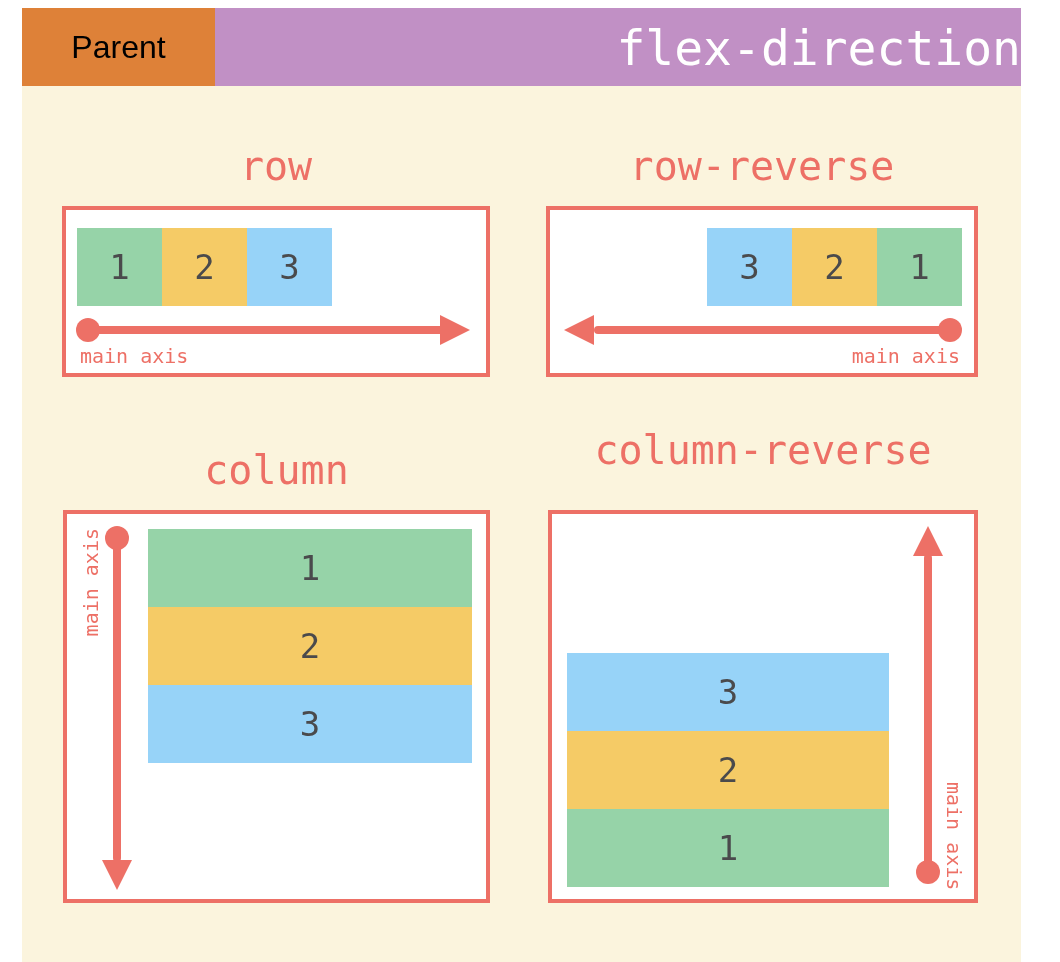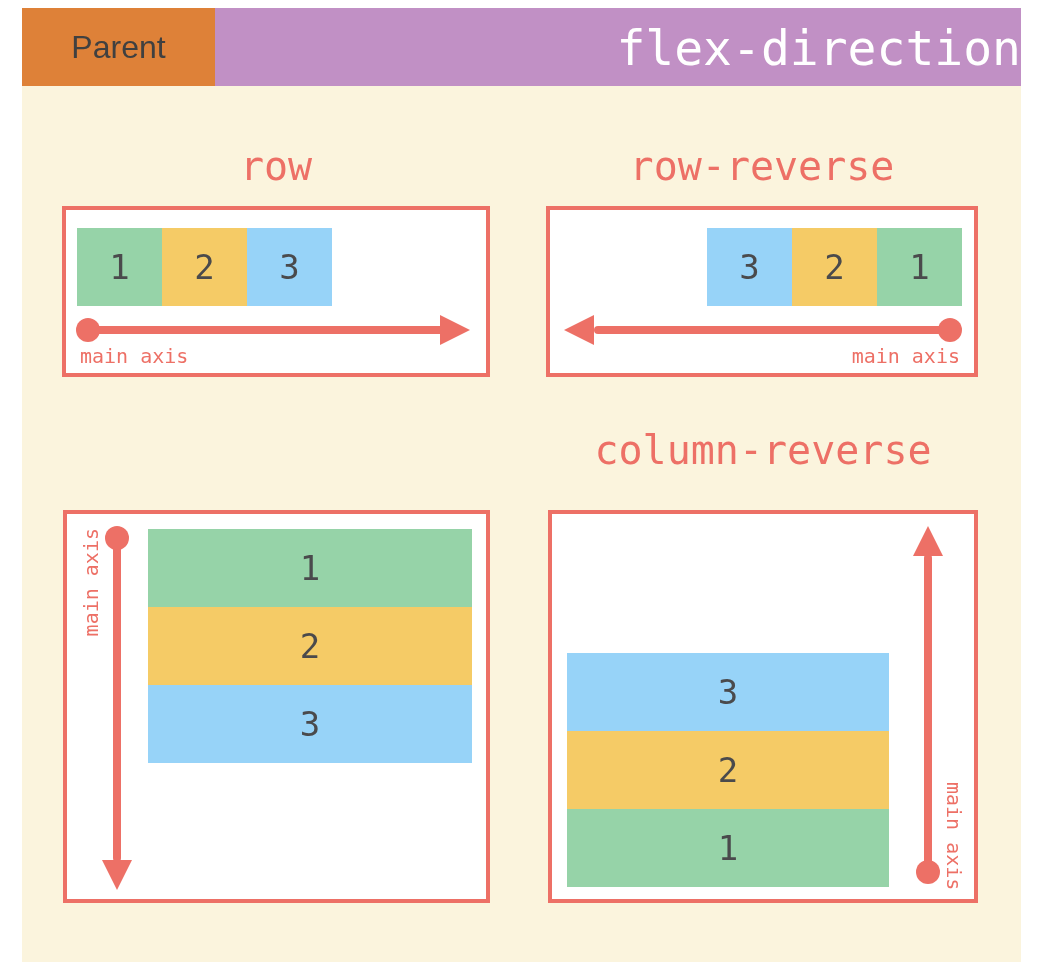--- a/index.html
+++ b/index.html
@@ -13,21 +13,21 @@
     position: absolute; left: 22px; top: 8px;
     width: 999px; height: 954px;
     background: #FBF4DD;
   }
   
   .header { position: absolute; left: 0; top: 0; width: 100%; height: 78px; display: flex; }
   .badge {
     width: 193px; height: 78px; background: #DE8138;
     display: flex; align-items: center; justify-content: center;
     font-family: "Liberation Sans", sans-serif;
-    font-size: 32px; color: #404040;
+    font-size: 32px; color: #000000;
   }
   .header-bar { flex: 1; background: #C190C5; }
   .header-title {
     position: absolute; left: 0; top: 0; width: 100%; height: 78px;
     line-height: 80px; text-align: right;
     font-size: 48px; color: #ffffff;
   }
   
   .panel-title {
     position: absolute; color: #ED7066;
@@ -108,20 +108,21 @@
   <div class="header">
     <div class="badge">
       <span>Parent</span>
     </div>
     <div class="header-bar"></div>
   </div>
   <div class="header-title">flex-direction</div>
 
   <div class="panel-title" id="title-row-reverse">row-reverse</div>
   <div class="panel-title" id="title-row">row</div>
+  <div class="panel-title" id="title-column">column</div>
   <div class="panel-title" id="title-column-reverse">column-reverse</div>
 
   <div class="panel" id="panel-row">
     <div class="items-row at-left">
       <div class="flex-item c-green">
         <span>1</span>
       </div>
       <div class="flex-item c-yellow">
         <span>2</span>
       </div>

